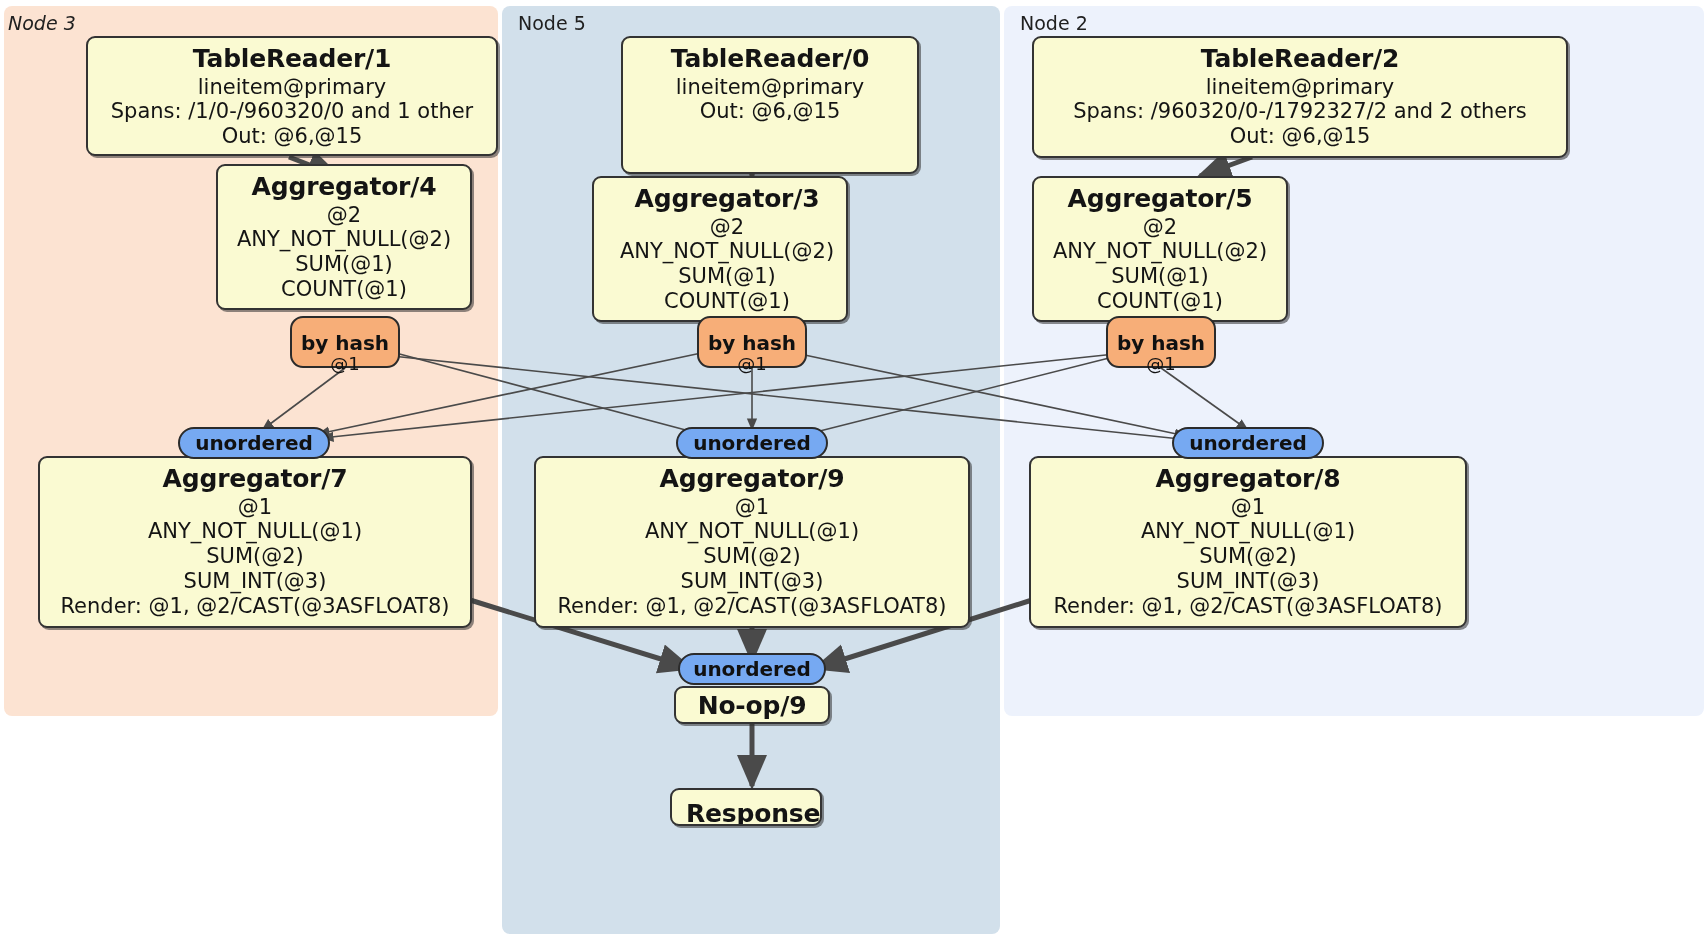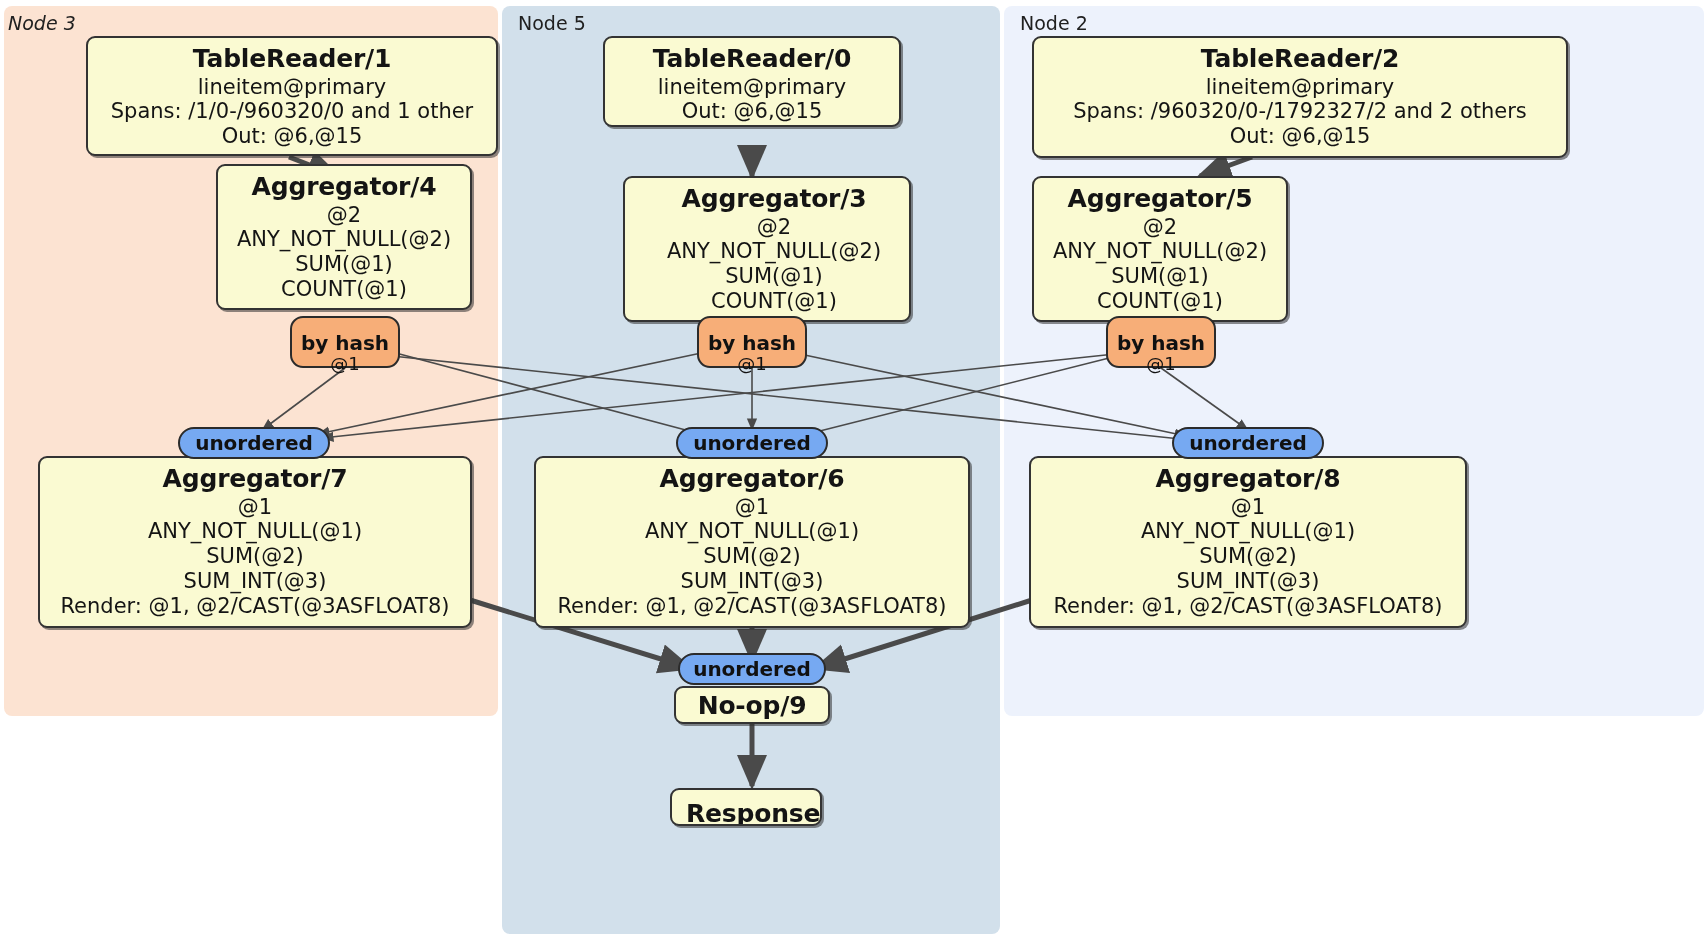--- a/index.html
+++ b/index.html
@@ -176,43 +176,43 @@
 
     <div class="proc" style="left:38px; top:456px; width:434px; height:172px;">
       <span class="ttl">Aggregator/7</span>
       <span class="ln">@1</span>
       <span class="ln">ANY_NOT_NULL(@1)</span>
       <span class="ln">SUM(@2)</span>
       <span class="ln">SUM_INT(@3)</span>
       <span class="ln">Render: @1, @2/CAST(@3ASFLOAT8)</span>
     </div>
 
-    <div class="proc" style="left:603px; top:36px; width:298px; height:91px;">
+    <div class="proc" style="left:621px; top:36px; width:298px; height:138px;">
       <span class="ttl">TableReader/0</span>
       <span class="ln">lineitem@primary</span>
       <span class="ln">Out: @6,@15</span>
     </div>
 
-    <div class="proc" style="left:623px; top:176px; width:288px; height:146px;padding-left:24px;">
+    <div class="proc" style="left:592px; top:176px; width:256px; height:146px;padding-left:24px;">
       <span class="ttl">Aggregator/3</span>
       <span class="ln">@2</span>
       <span class="ln">ANY_NOT_NULL(@2)</span>
       <span class="ln">SUM(@1)</span>
       <span class="ln">COUNT(@1)</span>
     </div>
 
     <div class="badge hash" style="left:697px; top:316px; width:110px; height:52px;">
       <span class="b1">by hash</span>
       <span class="b2">@1</span>
     </div>
 
     <div class="badge unordered" style="left:676px; top:427px; width:152px; height:32px;">unordered</div>
 
     <div class="proc" style="left:534px; top:456px; width:436px; height:172px;">
-      <span class="ttl">Aggregator/6</span>
+      <span class="ttl">Aggregator/9</span>
       <span class="ln">@1</span>
       <span class="ln">ANY_NOT_NULL(@1)</span>
       <span class="ln">SUM(@2)</span>
       <span class="ln">SUM_INT(@3)</span>
       <span class="ln">Render: @1, @2/CAST(@3ASFLOAT8)</span>
     </div>
 
     <div class="badge unordered" style="left:678px; top:653px; width:148px; height:32px;">unordered</div>
 
     <div class="proc compact" style="left:674px; top:686px; width:156px; height:38px; padding-top:3px;">

